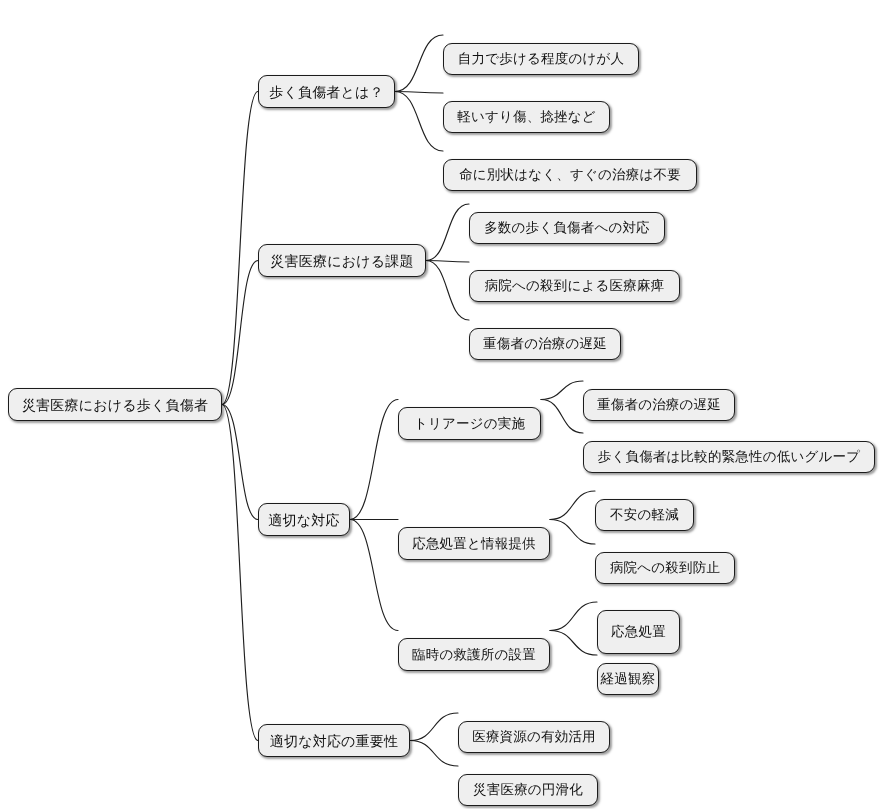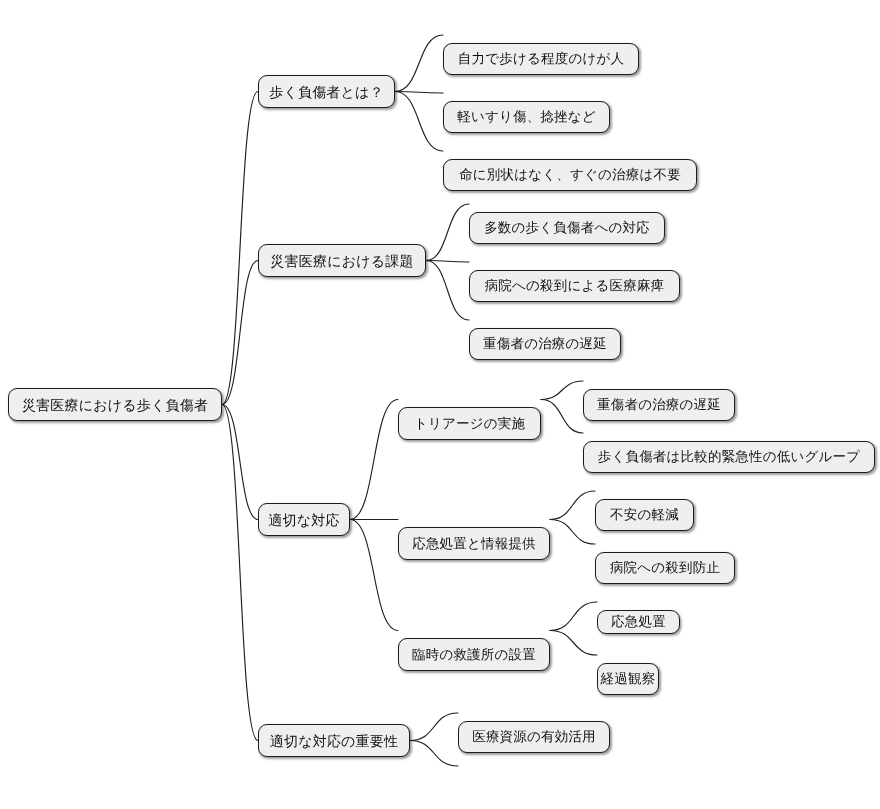--- a/index.html
+++ b/index.html
@@ -136,25 +136,28 @@
     </div>
     <div class="node lvl2" style="left: 595px; top: 475px; width: 99px; height: 32px;">
       <span class="node-label">不安の軽減</span>
     </div>
     <div class="node lvl2" style="left: 595px; top: 528px; width: 140px; height: 32px;">
       <span class="node-label">病院への殺到防止</span>
     </div>
     <div class="node lvl2" style="left: 398px; top: 614px; width: 152px; height: 33px;">
       <span class="node-label">臨時の救護所の設置</span>
     </div>
-    <div class="node lvl2" style="left: 597px; top: 586px; width: 83px; height: 24px;">
+    <div class="node lvl2" style="left: 597px; top: 586px; width: 83px; height: 44px;">
       <span class="node-label">応急処置</span>
     </div>
     <div class="node lvl2" style="left: 597px; top: 639px; width: 62px; height: 32px;">
       <span class="node-label">経過観察</span>
     </div>
     <div class="node lvl1" style="left: 258px; top: 724px; width: 152px; height: 33px;">
       <span class="node-label">適切な対応の重要性</span>
     </div>
     <div class="node lvl2" style="left: 458px; top: 697px; width: 152px; height: 32px;">
       <span class="node-label">医療資源の有効活用</span>
     </div>
+    <div class="node lvl2" style="left: 458px; top: 750px; width: 140px; height: 32px;">
+      <span class="node-label">災害医療の円滑化</span>
+    </div>
   </div>
 
 </body></html>

